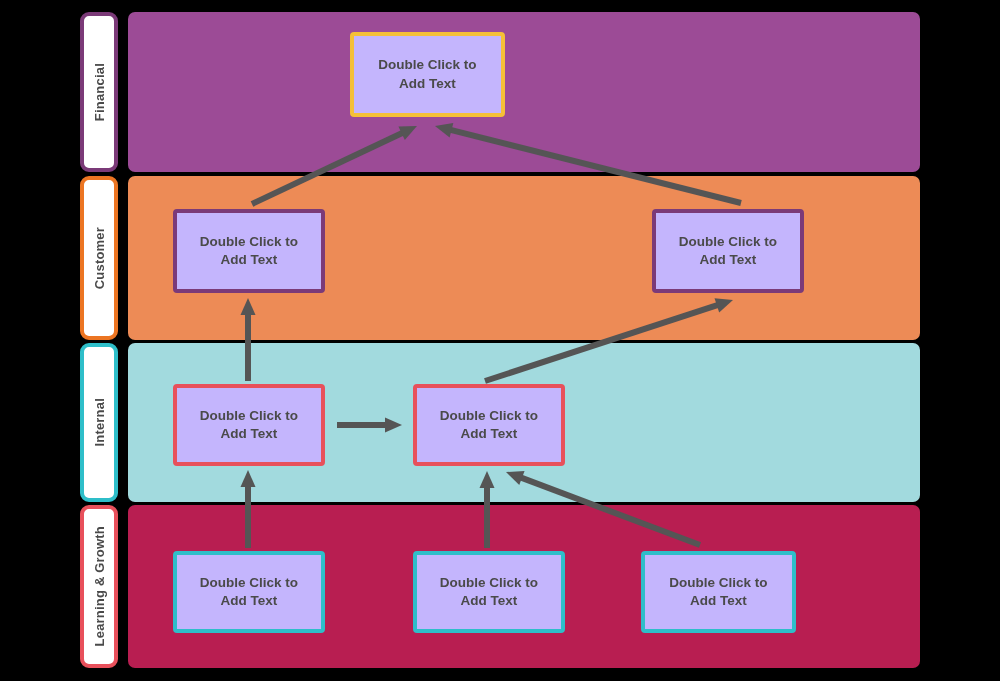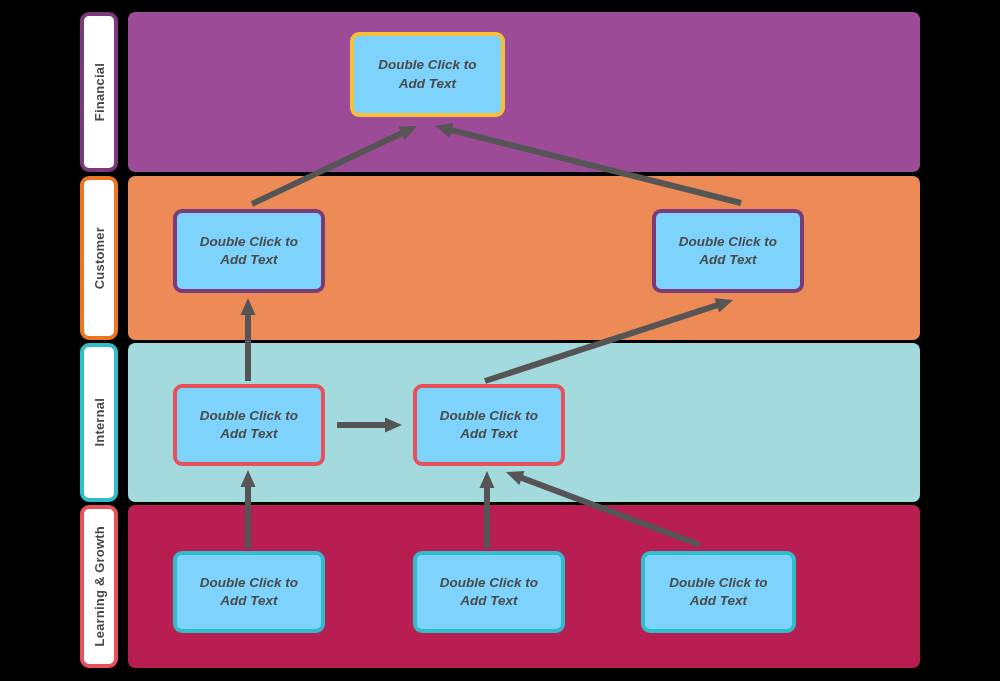--- a/index.html
+++ b/index.html
@@ -45,28 +45,27 @@
   
   .lane-band {
     position: absolute;
     border-radius: 7px;
     box-sizing: border-box;
   }
 
   
   .node {
     position: absolute;
-    background: #7dd3fc;
-    border-radius: 9px;
+    background: #c4b5fd;
+    border-radius: 4px;
     box-sizing: border-box;
     display: flex;
     align-items: center;
     justify-content: center;
     text-align: center;
-    font-style: italic;
   }
   .node span {
     font-size: 13.5px;
     font-weight: bold;
     color: #4a4a4a;
     line-height: 1.35;
     white-space: pre-line;
   }
 
   

